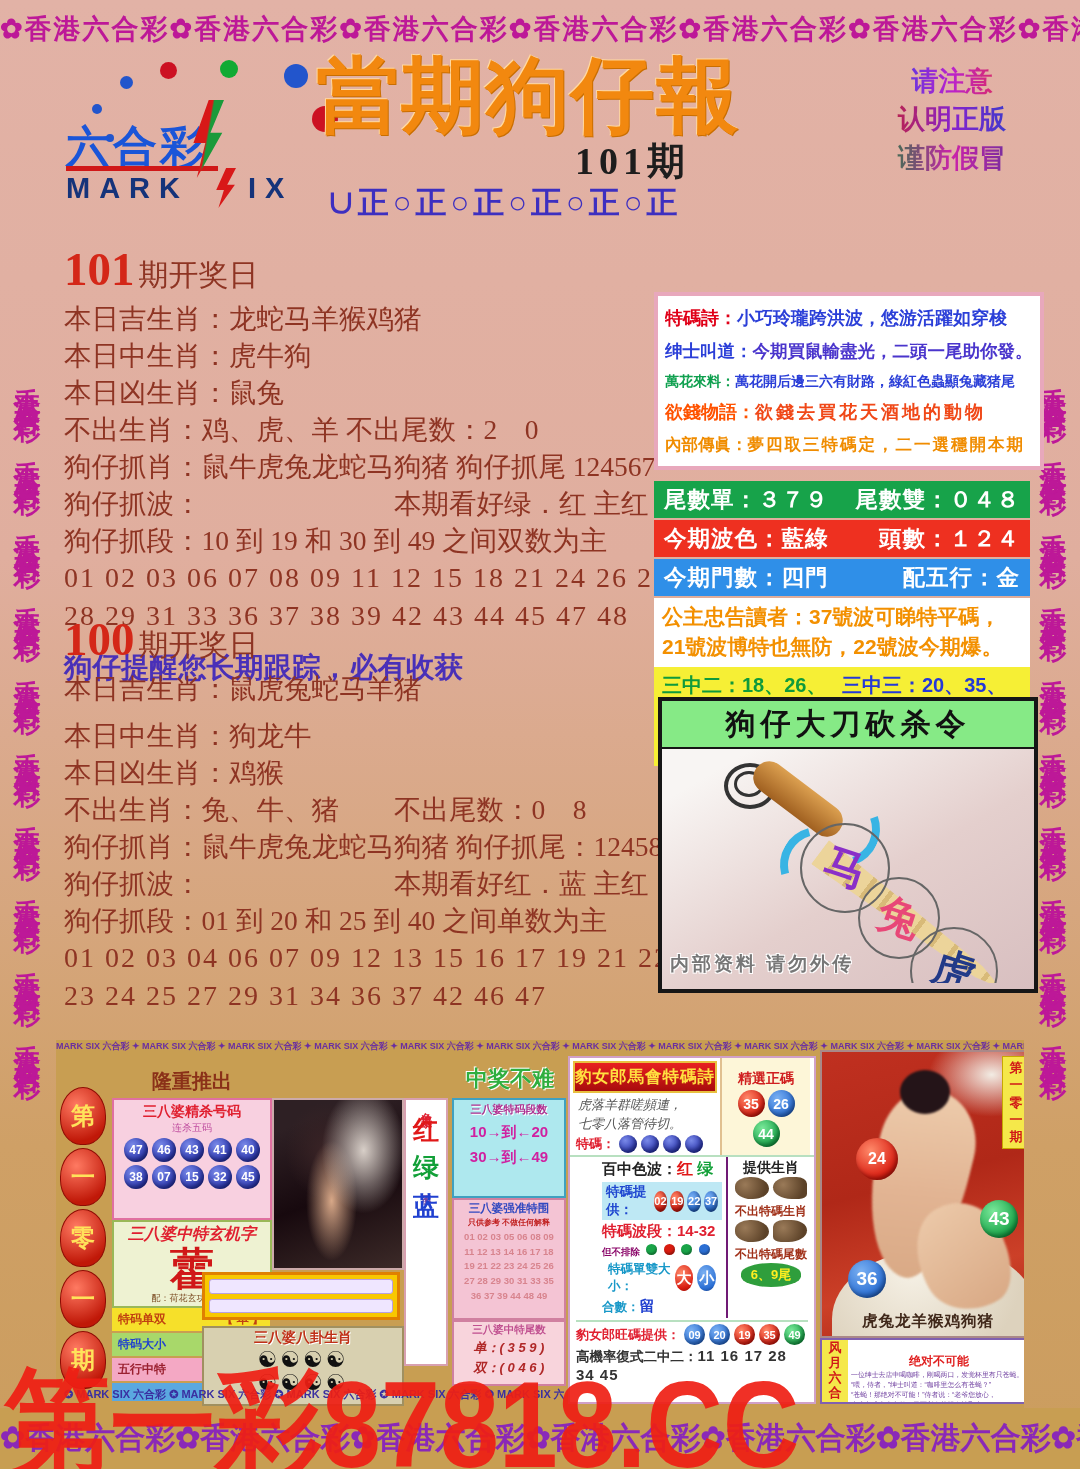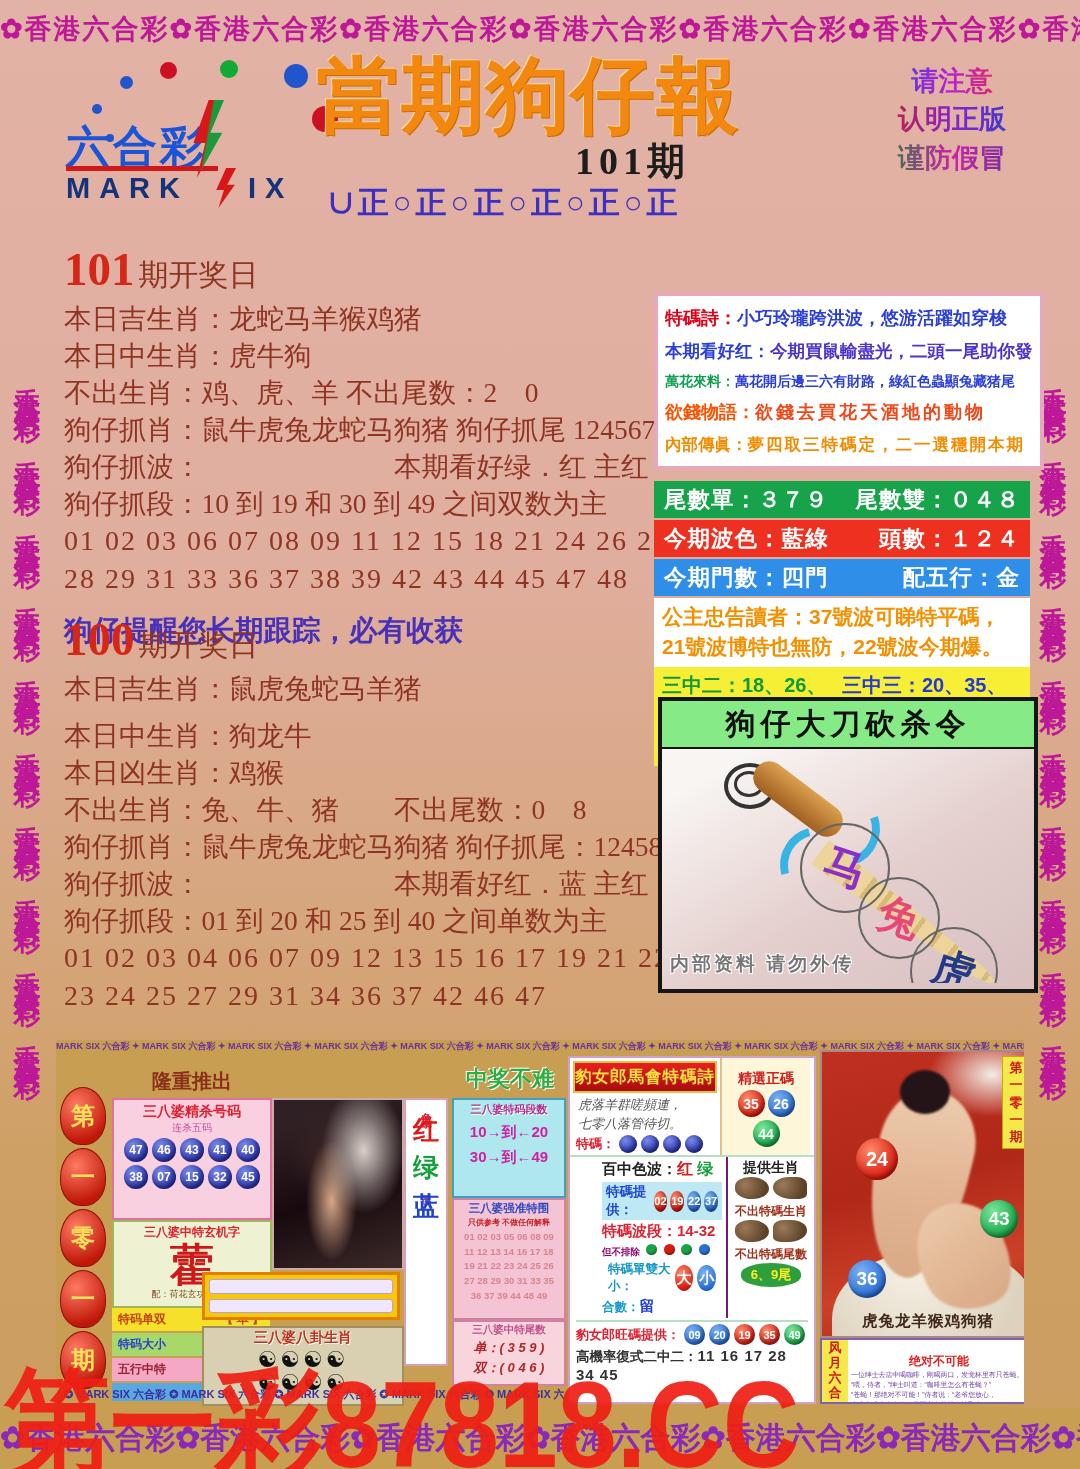--- a/index.html
+++ b/index.html
@@ -116,26 +116,26 @@
   .ballrow{display:flex;justify-content:center;gap:4px;margin:3px 0;}
   .ball{border-radius:50%;display:inline-flex;align-items:center;justify-content:center;
         color:#fff;font-weight:bold;box-shadow:inset -2px -3px 4px rgba(0,0,0,.35);}
   .b-navy{background:radial-gradient(circle at 35% 30%,#7a8ae8,#2b36b0 70%,#141a66);}
   .b-red{background:radial-gradient(circle at 35% 30%,#ff8a6a,#d91c10 70%,#8e0b04);}
   .b-blue{background:radial-gradient(circle at 35% 30%,#7ab0f2,#2b6fd4 70%,#12357a);}
   .b-green{background:radial-gradient(circle at 35% 30%,#7ae89a,#19a448 70%,#0a5c24);}
   .b22{width:24px;height:24px;font-size:12px;}
   .b20{width:21px;height:21px;font-size:11px;}
   .b26{width:27px;height:27px;font-size:14px;}
-  .b40{width:42px;height:42px;font-size:20px;}
+  .b40{width:42px;height:42px;font-size:16px;}
   .b38{width:38px;height:38px;font-size:19px;}
   .b17{width:18px;height:18px;font-size:9px;}
   .xuanji{position:absolute;left:56px;top:180px;width:156px;height:84px;background:#eef2d2;
           border:2px solid #9ab858;text-align:center;}
-  .xuanji h4{margin:2px 0;font-size:12px;color:#e02030;}
+  .xuanji h4{margin:2px 0;font-size:16px;color:#e02030;font-style:italic;}
   .xchar{font-size:44px;font-weight:900;color:#d01818;line-height:1;}
   .xnote{font-size:9px;color:#7a4a20;margin-top:1px;}
   .pill{position:absolute;left:56px;width:158px;height:23px;display:flex;align-items:center;
         justify-content:space-between;padding:0 6px;box-sizing:border-box;font-weight:bold;font-size:12px;}
   .pill-y{top:268px;background:#f6e02a;color:#c04010;}
   .pill-g{top:293px;background:#a8d86a;color:#2244cc;}
   .pill-p{top:318px;background:#f4a8c4;color:#9a2030;}
   .pill-b{top:343px;background:#5aa8e0;height:18px;}
   .photoA{position:absolute;left:216px;top:58px;width:128px;height:168px;border:2px solid #caa;
           background:
@@ -265,20 +265,21 @@
     <div class="n1">请注意</div>
     <div class="n2">认明正版</div>
     <div class="n3">谨防假冒</div>
   </div>
   <div class="zheng">∪正○正○正○正○正○正</div>
 
   <div class="seccol s101">
     <p class="sec-head"><span class="sec-num">101</span> <span class="sec-suffix">期开奖日</span></p>
     <p class="line">本日吉生肖：龙蛇马羊猴鸡猪</p>
     <p class="line">本日中生肖：虎牛狗</p>
+    <p class="line">本日凶生肖：鼠兔</p>
     <p class="line">不出生肖：鸡、虎、羊 不出尾数：2　0</p>
     <p class="line">狗仔抓肖：鼠牛虎兔龙蛇马狗猪 狗仔抓尾 124567</p>
     <p class="line">狗仔抓波：　　　　　　　本期看好绿．红 主红</p>
     <p class="line">狗仔抓段：10 到 19 和 30 到 49 之间双数为主</p>
     <p class="nums">01 02 03 06 07 08 09 11 12 15 18 21 24 26 27</p>
     <p class="nums">28 29 31 33 36 37 38 39 42 43 44 45 47 48</p>
     <p class="reminder">狗仔提醒您长期跟踪，必有收获</p>
   </div>
 
   <div class="seccol s100">
@@ -290,21 +291,21 @@
     <p class="line">不出生肖：兔、牛、猪　　不出尾数：0　8</p>
     <p class="line">狗仔抓肖：鼠牛虎兔龙蛇马狗猪 狗仔抓尾：124589</p>
     <p class="line">狗仔抓波：　　　　　　　本期看好红．蓝 主红</p>
     <p class="line">狗仔抓段：01 到 20 和 25 到 40 之间单数为主</p>
     <p class="nums">01 02 03 04 06 07 09 12 13 15 16 17 19 21 22</p>
     <p class="nums">23 24 25 27 29 31 34 36 37 42 46 47</p>
   </div>
 
   <div class="tips">
     <p class="t1"><span class="lab-red">特碼詩：</span><span class="txt-blue">小巧玲瓏跨洪波，悠游活躍如穿梭</span></p>
-    <p class="t2"><span class="lab-blue">本期看好红：</span><span class="txt-ind">今期買鼠輸盡光，二頭一尾助你發。</span></p>
+    <p class="t2"><span class="lab-blue">绅士叫道：</span><span class="txt-ind">今期買鼠輸盡光，二頭一尾助你發。</span></p>
     <p class="t3"><span class="lab-green">萬花來料：</span><span class="txt-blue">萬花開后邊三六有財路，綠紅色蟲顯兔藏猪尾</span></p>
     <p class="t4"><span class="lab-or">欲錢物語：</span><span class="txt-or">欲錢去買花天酒地的動物</span></p>
     <p class="t5"><span class="lab-am">內部傳眞：</span><span class="txt-am">夢四取三特碼定，二一選穩開本期</span></p>
   </div>
 
   <div class="stats">
     <div class="bar bar-green">
         <span>尾數單：３７９</span>
         <span>尾數雙：０４８</span>
       </div>

